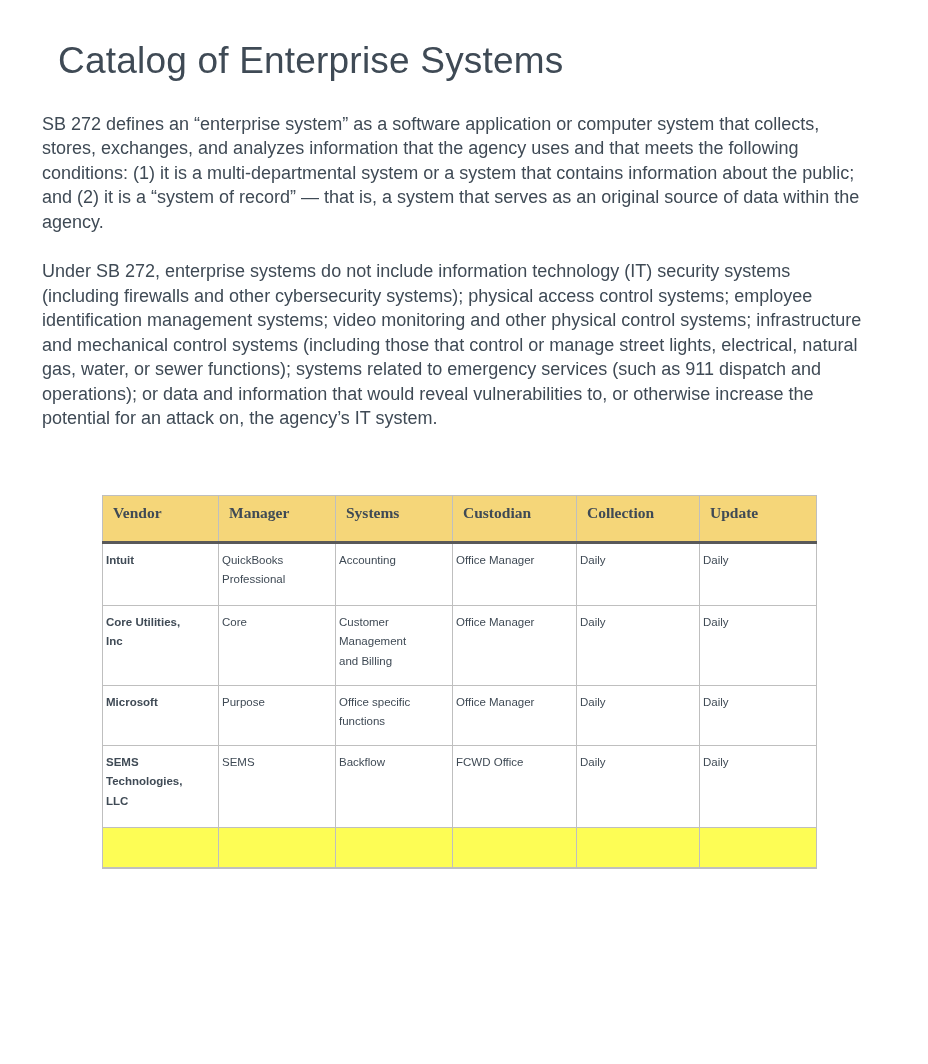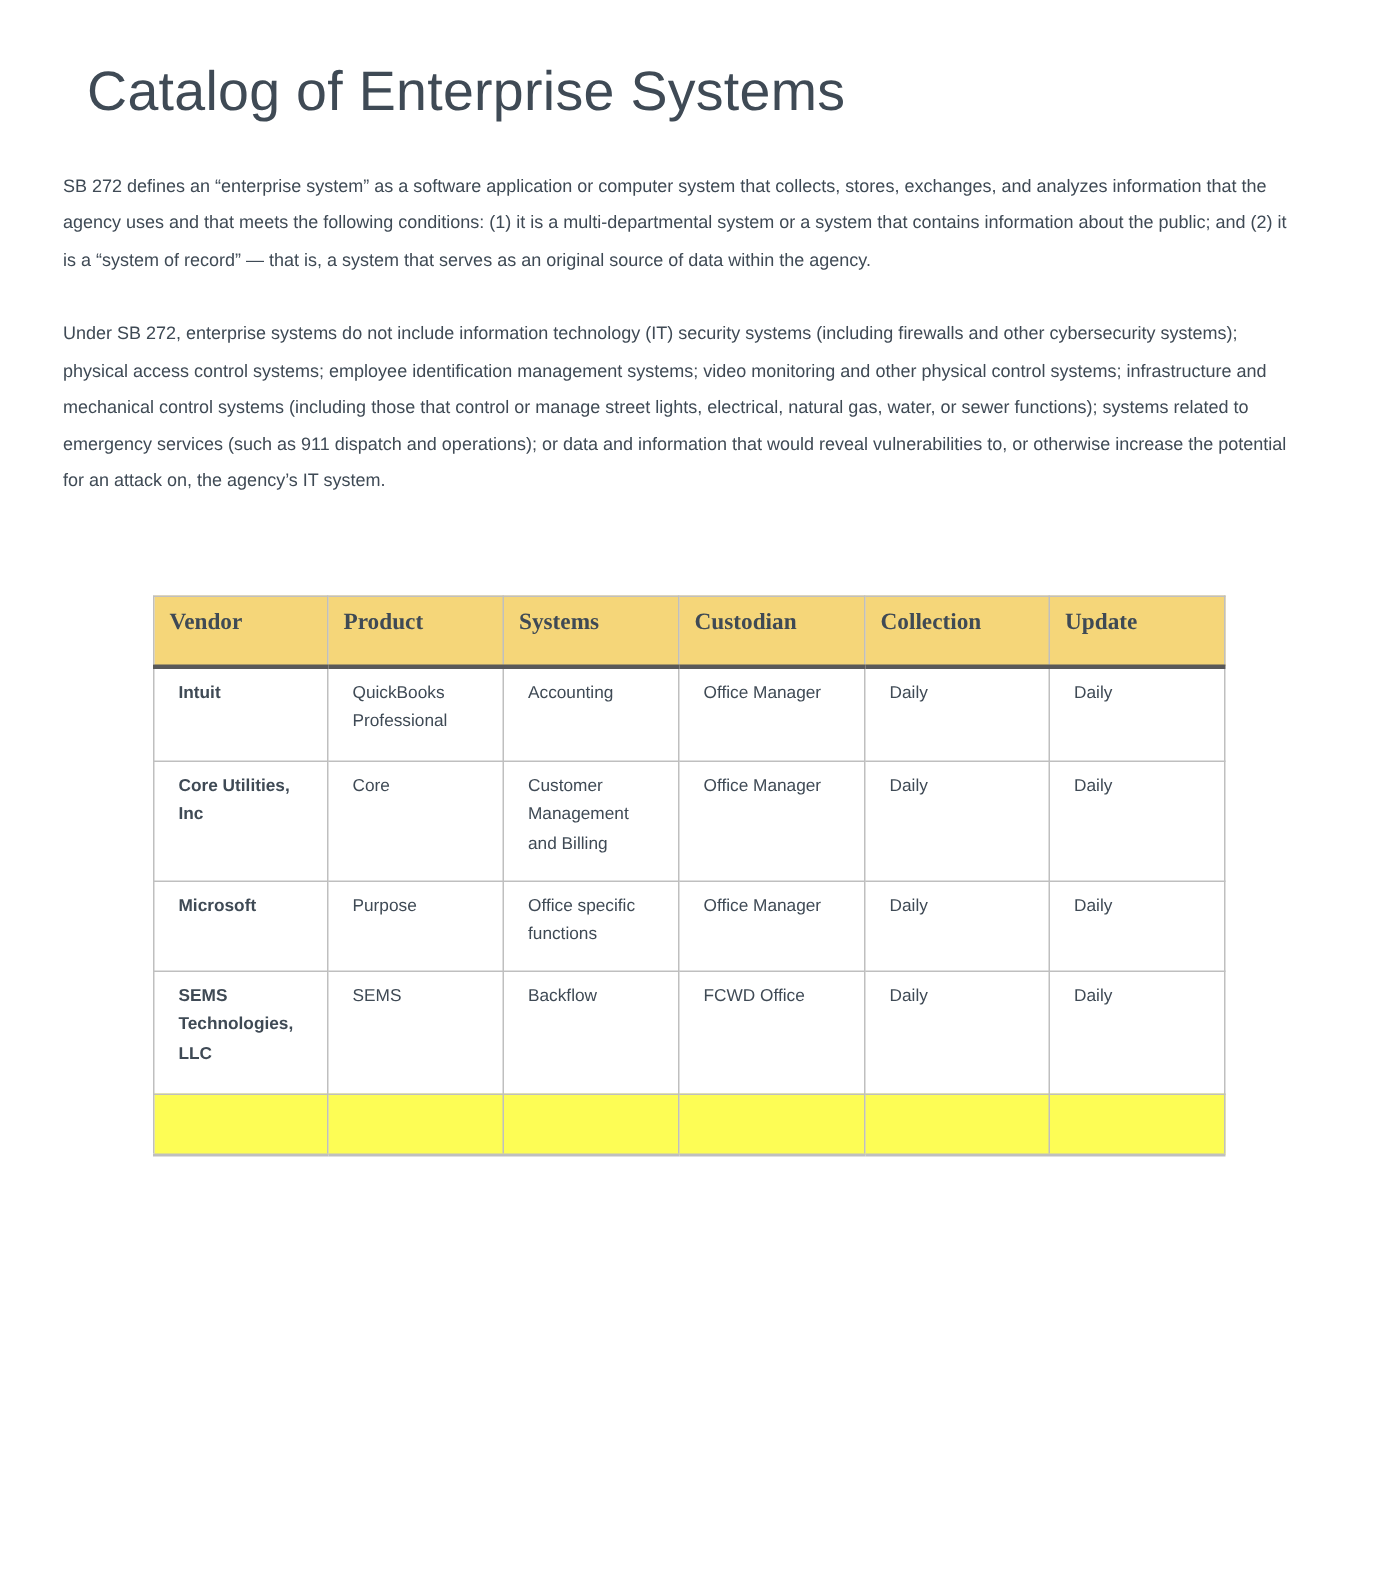--- a/index.html
+++ b/index.html
@@ -19,21 +19,21 @@
   }
   .page-title {
     font-size: 37px;
     font-weight: 400;
     letter-spacing: 0.2px;
     color: var(--text, #3F4A55);
     margin: 0 0 29px 16px;
     line-height: 1.15;
   }
   .body-paragraph {
-    font-size: 12px;
+    font-size: 18px;
     line-height: 24.5px;
     max-width: 824px;
     margin: 0 0 25px 0;
     color: var(--text, #3F4A55);
   }
   .catalog-table {
     border-collapse: collapse;
     table-layout: fixed;
     width: 714px;
     margin: 64px 0 0 60px;
@@ -52,21 +52,21 @@
   }
   .catalog-table th.center {
     text-align: left;
   }
   .catalog-table td {
     font-size: 11.5px;
     line-height: 1.72;
     color: var(--text, #3F4A55);
     vertical-align: top;
     text-align: left;
-    padding: 7px 6px 5px 16px;
+    padding: 7px 6px 5px 3px;
     border: 1px solid var(--grid, #BFBFBF);
     white-space: pre-line;
     background: #ffffff;
   }
   .catalog-table td.vendor {
     font-weight: bold;
   }
   .catalog-table tr.header-row { height: 47px; }
   .catalog-table tr.row-1 { height: 63px; }
   .catalog-table tr.row-2 { height: 80px; }
@@ -94,21 +94,21 @@
       <col style="width:116px">
       <col style="width:117px">
       <col style="width:117px">
       <col style="width:124px">
       <col style="width:123px">
       <col style="width:117px">
     </colgroup>
     <thead>
       <tr class="header-row">
         <th>Vendor</th>
-        <th>Product</th>
+        <th>Manager</th>
         <th>Systems</th>
         <th>Custodian</th>
         <th>Collection</th>
         <th class="center">Update</th>
       </tr>
     </thead>
     <tbody>
       <tr class="row-1">
         <td class="vendor">Intuit</td>
         <td>QuickBooks

